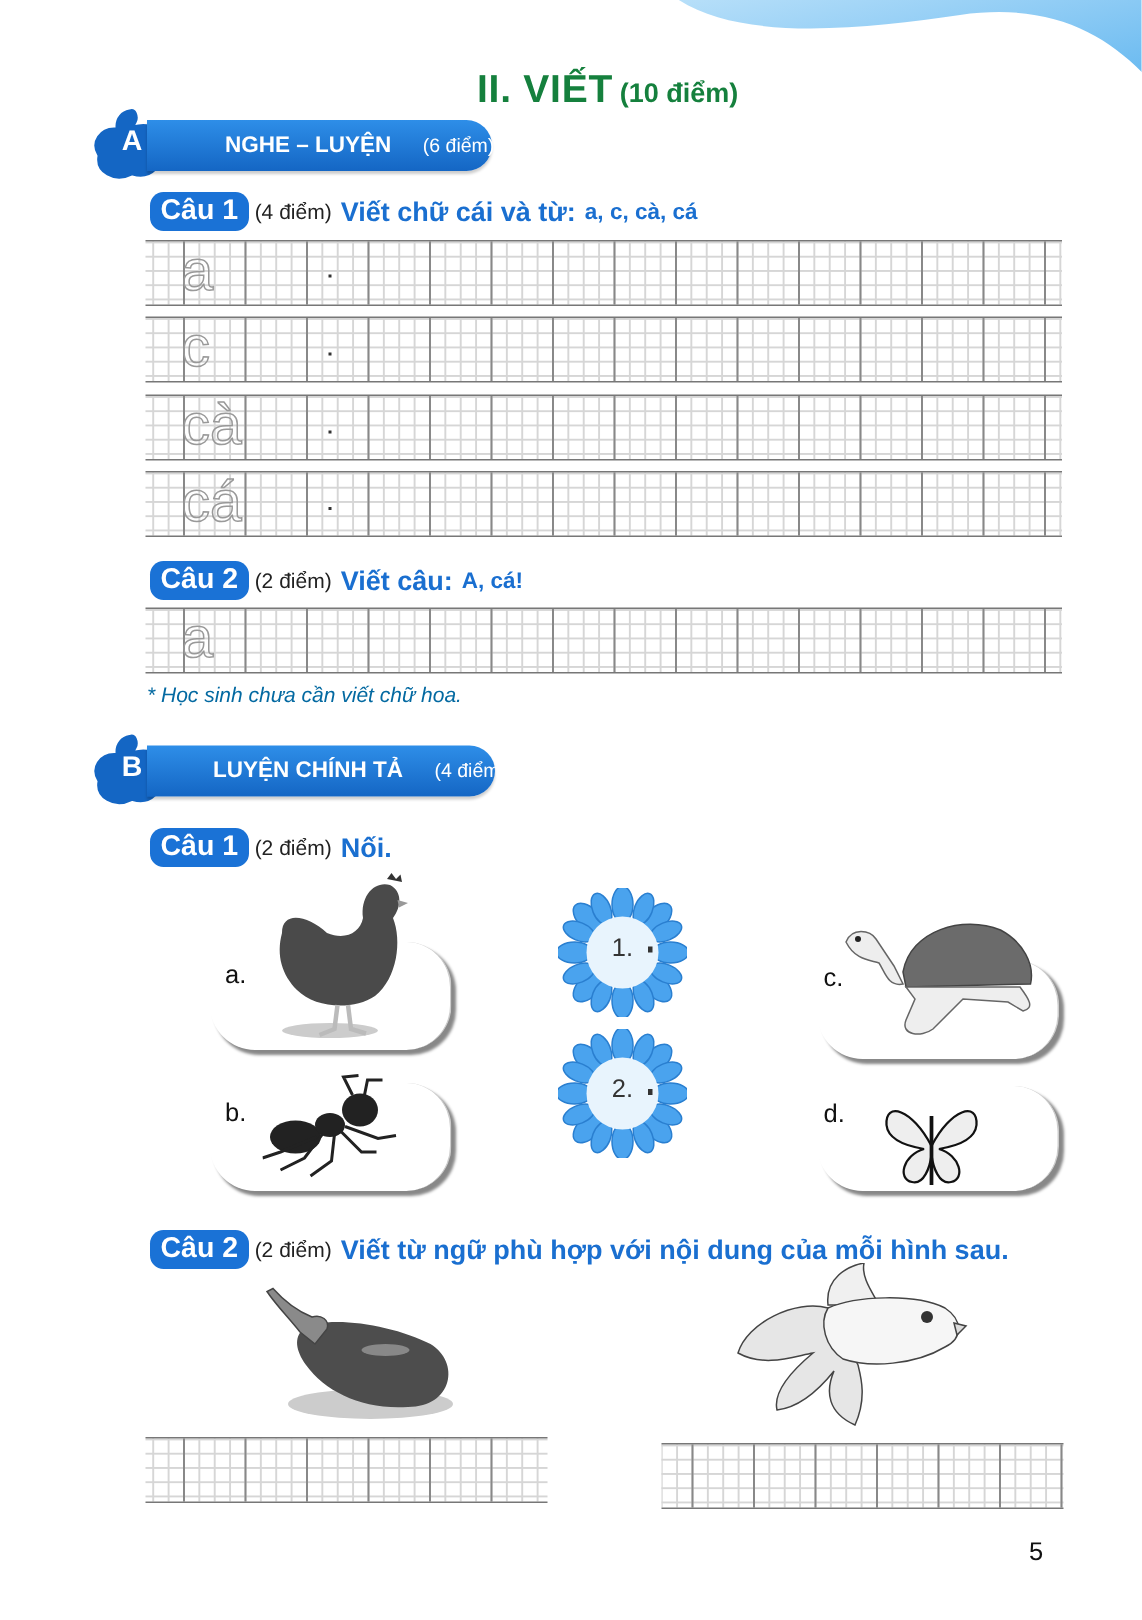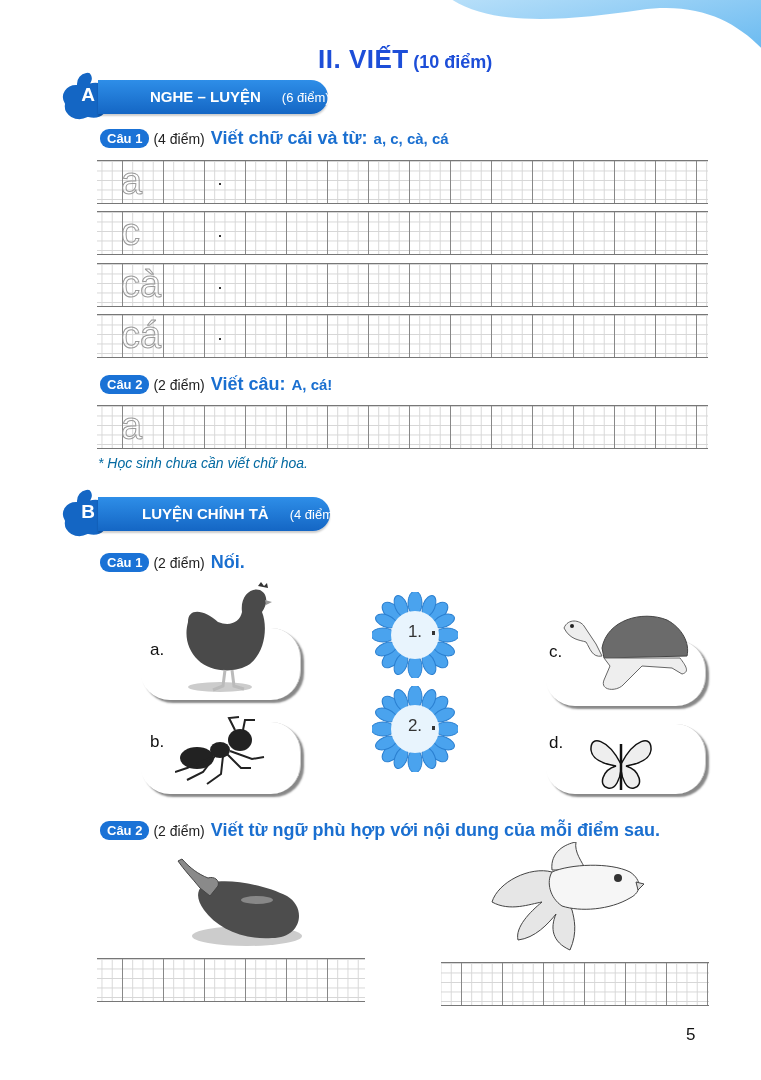--- a/index.html
+++ b/index.html
@@ -1,30 +1,30 @@
 <!DOCTYPE html>
 <html><head>
 <meta charset="utf-8">
 <style>
   html, body { margin:0; padding:0; }
   body { width:761px; height:1080px; background:#fff; position:relative; overflow:hidden; font-family:"Liberation Sans", sans-serif; color:#1a1a1a; }
   .abs { position:absolute; }
   .wave { left:420px; top:-10px; width:360px; height:120px; }
-  .title { left:318px; top:44px; font-family:"Liberation Sans", sans-serif; color:#1d4ed8; white-space:nowrap; }
+  .title { left:318px; top:44px; font-family:"Liberation Sans", sans-serif; color:#15803d; white-space:nowrap; }
   .title .big { font-size:26px; font-weight:900; letter-spacing:0.5px; }
   .title .pts { font-size:18px; font-weight:700; }
 
   .section-tab { height:38px; }
   .section-tab .bar { position:absolute; left:40px; top:2px; height:34px; border-radius:0 17px 17px 0; background:linear-gradient(#2e8ee8,#1466c4); box-shadow:0 2px 2px rgba(0,0,0,.2); color:#fff; font-size:15px; font-weight:700; line-height:34px; padding-left:52px; white-space:nowrap; }
   .section-tab .bar .pts { font-weight:400; font-size:13px; margin-left:21px; }
   .section-tab .badge { position:absolute; left:0; top:-8px; width:56px; height:54px; }
   .section-tab .badge-letter { position:absolute; left:15px; top:6px; width:30px; text-align:center; color:#fff; font-weight:900; font-size:19px; }
 
   .q { white-space:nowrap; display:flex; align-items:center; }
-  .q .pill { background:#1a72d6; color:#fff; font-weight:700; font-size:13px; padding:2px 7px; border-radius:9px; margin-right:4px; }
+  .q .pill { background:#1a72d6; color:#fff; font-weight:700; font-size:19px; padding:2px 7px; border-radius:9px; margin-right:4px; }
   .q .pts { font-size:14px; color:#222; margin-right:6px; }
   .q .instr { font-size:18px; font-weight:700; color:#1a6fd0; margin-right:6px; }
   .q .words { font-size:15px; color:#1a6fd0;font-weight:bold; }
 
   .grid-row { position:absolute; border-top:1.5px solid #777; border-bottom:1.5px solid #777;
     background-image:
       linear-gradient(to right, #888 1.4px, transparent 1.4px),
       linear-gradient(to right, #d6d6d6 1px, transparent 1px),
       linear-gradient(to bottom, #d6d6d6 1px, transparent 1px);
     background-size:41px 100%, 10.25px 100%, 100% 9.5px;
@@ -201,21 +201,21 @@
 <span class="card-label" style="left:549px;top:733px;">d.</span>
 <svg class="abs" style="left:588px;top:734px;" width="66" height="60" viewBox="0 0 66 60">
   <path d="M33 30 C20 5 2 0 3 16 C4 26 16 30 28 32 C14 36 10 52 20 54 C28 56 32 44 33 36 Z" fill="#eee" stroke="#111" stroke-width="1.5"></path>
   <path d="M33 30 C46 5 64 0 63 16 C62 26 50 30 38 32 C52 36 56 52 46 54 C38 56 34 44 33 36 Z" fill="#eee" stroke="#111" stroke-width="1.5"></path>
   <path d="M33 10 L33 56" stroke="#111" stroke-width="2.5"></path>
 </svg>
 
 <div class="abs q" style="left:100px;top:820px;">
   <span class="pill">Câu 2</span>
   <span class="pts">(2 điểm)</span>
-  <span class="instr">Viết từ ngữ phù hợp với nội dung của mỗi điểm sau.</span>
+  <span class="instr">Viết từ ngữ phù hợp với nội dung của mỗi hình sau.</span>
 </div>
 
 <svg class="abs" style="left:172px;top:858px;" width="135" height="90" viewBox="0 0 135 90">
   <ellipse cx="75" cy="78" rx="55" ry="10" fill="#ccc"></ellipse>
   <path d="M30 28 C45 18 90 25 115 38 C135 50 130 80 100 80 C70 82 45 70 32 52 C25 42 24 34 30 28 Z" fill="#4d4d4d"></path>
   <path d="M28 30 C20 20 12 12 6 3 L10 1 C18 10 26 16 36 20 C42 18 48 22 46 28 L38 38 Z" fill="#8a8a8a" stroke="#444"></path>
   <ellipse cx="85" cy="42" rx="16" ry="4" fill="#888"></ellipse>
 </svg>
 
 <svg class="abs" style="left:490px;top:842px;" width="160" height="112" viewBox="0 0 160 112">

